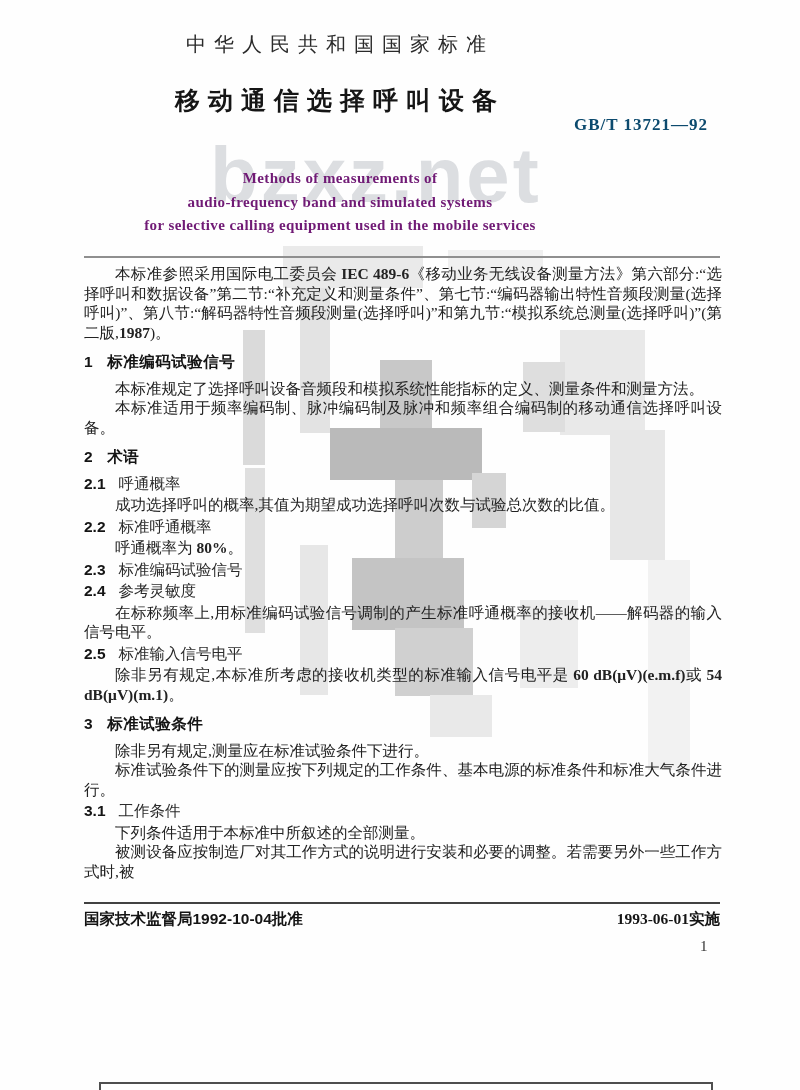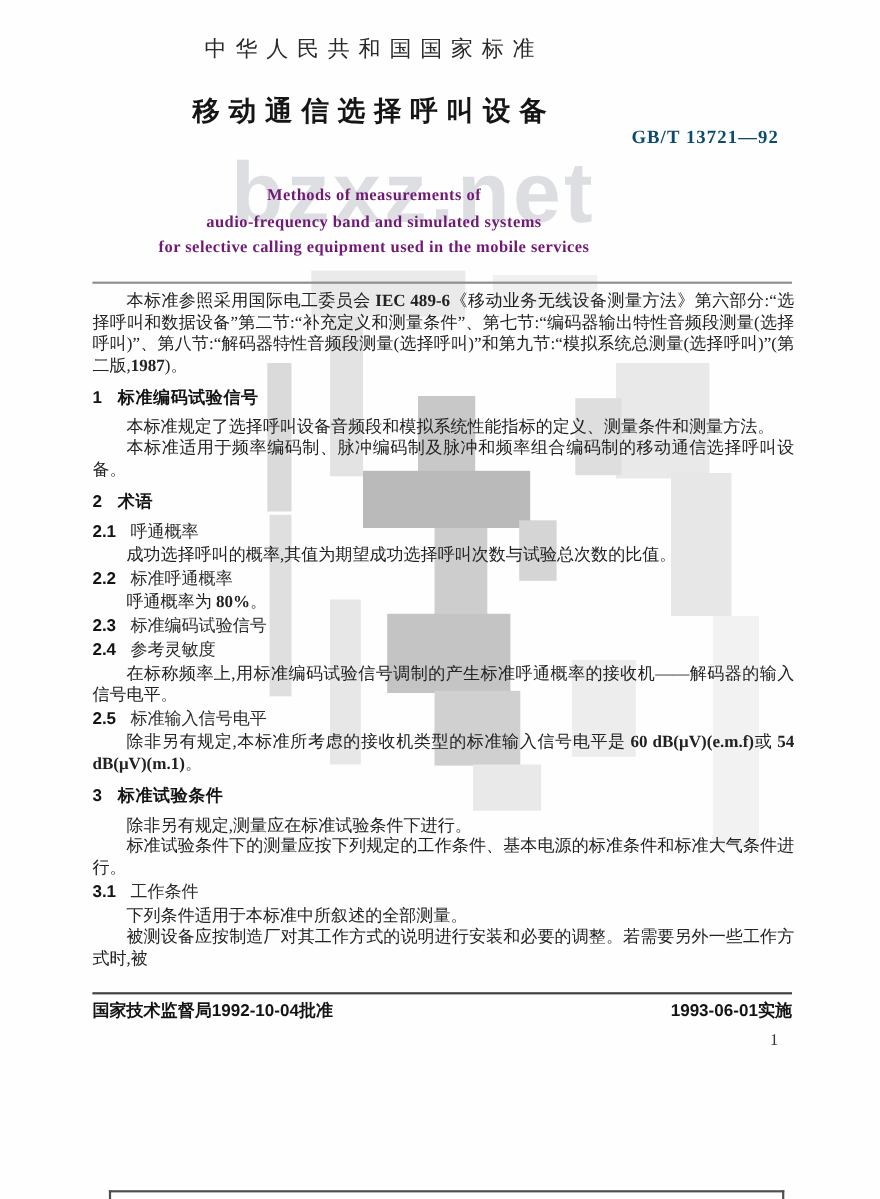--- a/index.html
+++ b/index.html
@@ -66,21 +66,21 @@
   .h2 .ht { color:#2b2b2b; }
   b.latin { font-weight:bold; }
 
   .footer-left {
     top:909px; left:84px;
     font-family:"Liberation Sans","DejaVu Sans",sans-serif;
     font-weight:bold; font-size:15.5px; color:#141414; white-space:nowrap;
   }
   .footer-right {
     top:909px; right:80px;
-    font-family:Liberation Sans, sans-serif;
+    font-family:Liberation Serif, serif;
     font-weight:bold; font-size:15.5px; color:#141414; white-space:nowrap;
   }
   .page-num { top:938px; left:700px; font-size:15px; color:#333; }
 
   .next-page-box {
     position:absolute; z-index:2; top:1082px; left:99px; width:610px; height:10px;
     border:2px solid #4f4f4f; border-bottom:none; background:#fff;
   }
 </style>
 </head>

